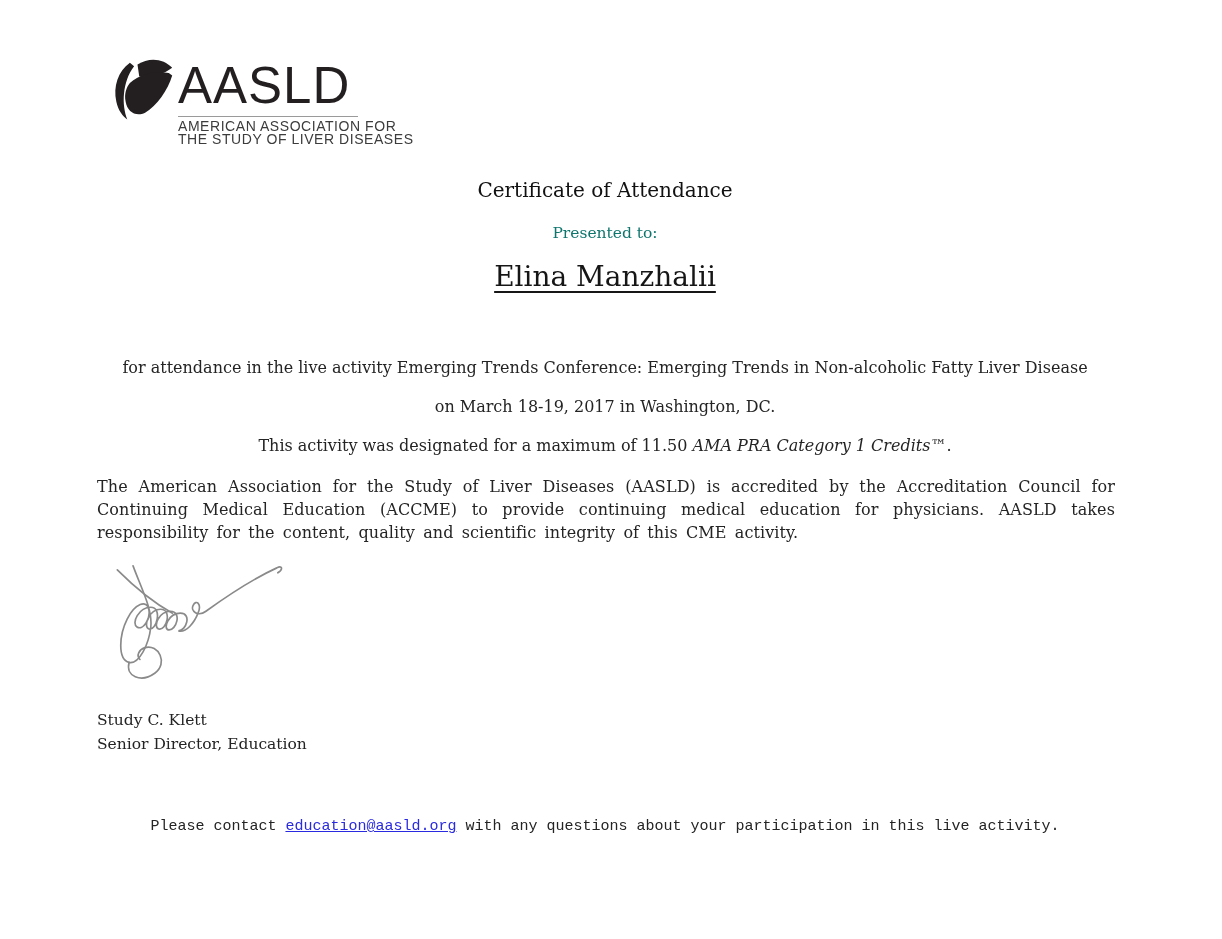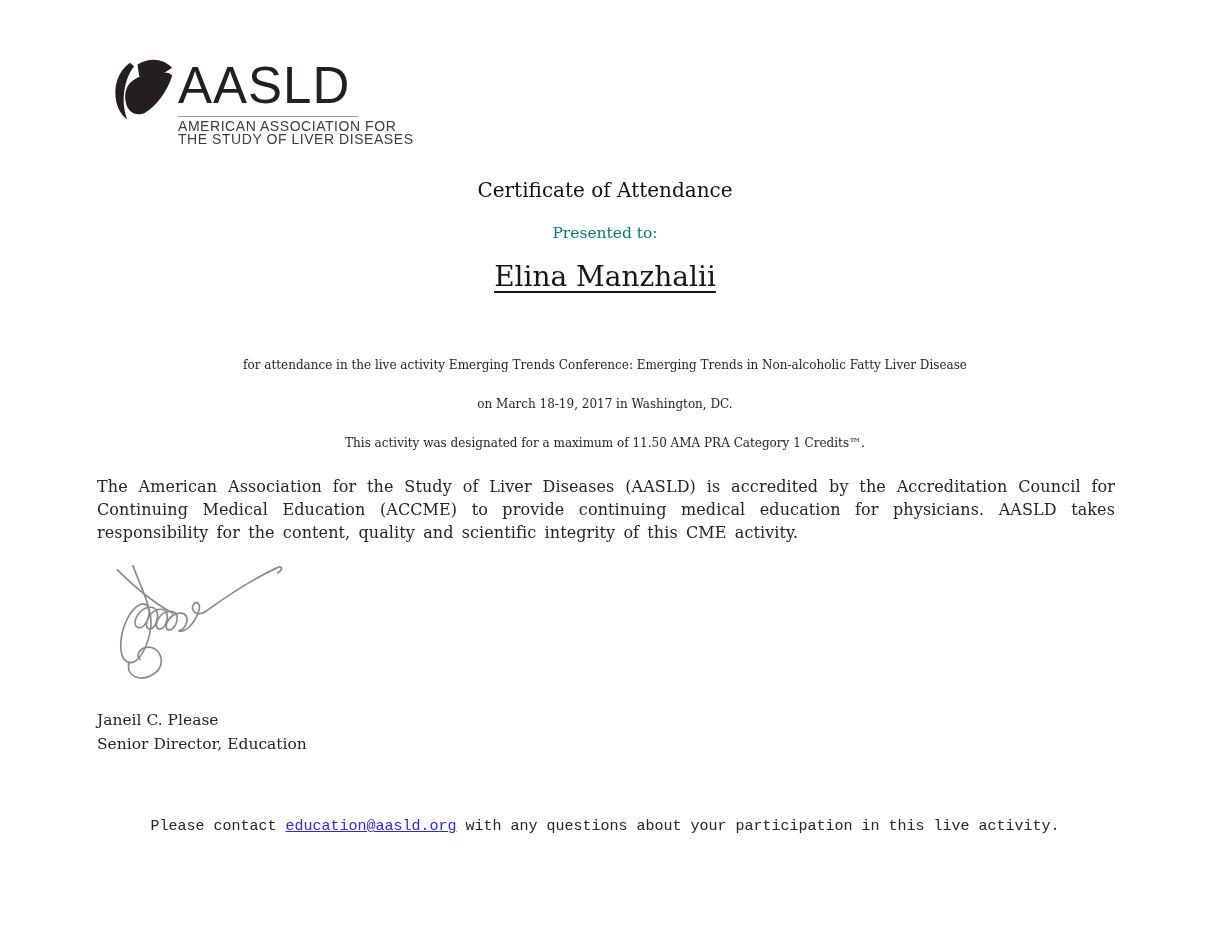--- a/index.html
+++ b/index.html
@@ -43,25 +43,25 @@
     position:absolute; top:224px; left:0; width:1210px;
     text-align:center; font-size:15.5px; color:#0f766e;
   }
   .recipient {
     position:absolute; top:260px; left:0; width:1210px;
     text-align:center; font-size:28px; color:#161616;
   }
   .recipient span { text-decoration:underline; text-underline-offset:5px; }
 
   
-  .body-line { position:absolute; left:0; width:1210px; text-align:center; font-size:12px; color:#242424; }
+  .body-line { position:absolute; left:0; width:1210px; text-align:center; font-size:16px; color:#242424; }
   .line-activity { top:358px; }
   .line-date { top:397px; }
   .line-credits { top:436px; }
-  .italic { }
+  .italic { font-style:italic; }
 
   .accreditation {
     position:absolute; left:97px; top:475px; width:1018px;
     font-size:16px; line-height:23px; color:#242424;
     text-align:justify; word-spacing:3px; letter-spacing:0.1px;
   }
 
   
   .signature { position:absolute; left:102px; top:560px; width:200px; height:130px; }
   .signer-name  { position:absolute; left:97px; top:711px; font-size:15.5px; color:#242424; }
@@ -107,18 +107,18 @@
 
   <div class="accreditation">The American Association for the Study of Liver Diseases (AASLD) is accredited by the Accreditation Council for Continuing Medical Education (ACCME) to provide continuing medical education for physicians. AASLD takes responsibility for the content, quality and scientific integrity of this CME activity.</div>
 
   <svg class="signature" viewBox="0 0 200 132" aria-hidden="true">
     <g fill="none" stroke="#8a8a8a" stroke-width="1.7" stroke-linecap="round">
       <path d="M30,6 C38,28 50,50 48,68 C46,86 36,106 26,104 C14,101 16,76 24,60 C32,44 44,40 46,50 C48,60 40,72 34,68 C28,64 36,48 48,48 C60,48 54,72 46,70 C40,68 46,50 58,50 C70,50 64,72 56,70 C50,68 56,52 68,52 C80,52 74,72 66,71 C60,70 66,54 78,54 C90,54 84,72 76,72 C84,74 92,64 96,54 C100,44 94,40 91,46 C88,52 96,58 104,52 C122,39 152,19 176,8 C181,5 183,9 177,13"></path>
       <path d="M26,104 C22,118 38,125 52,115 C66,105 56,85 42,89 C36,91 33,97 37,101"></path>
       <path d="M14,10 C30,26 52,44 70,54"></path>
     </g>
   </svg>
-  <div class="signer-name">Janeil C. Please</div>
+  <div class="signer-name">Study C. Klett</div>
   <div class="signer-title">Senior Director, Education</div>
 
   <div class="footer"><span>Please contact </span><a>education@aasld.org</a><span> with any questions about your participation in this live activity.</span></div>
 
 </div>
 
 </body></html>

